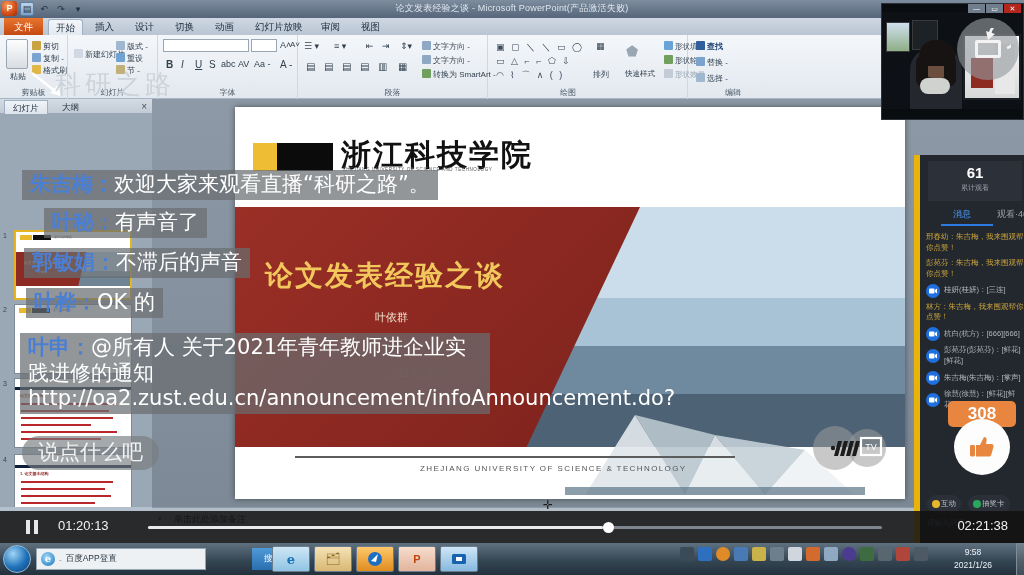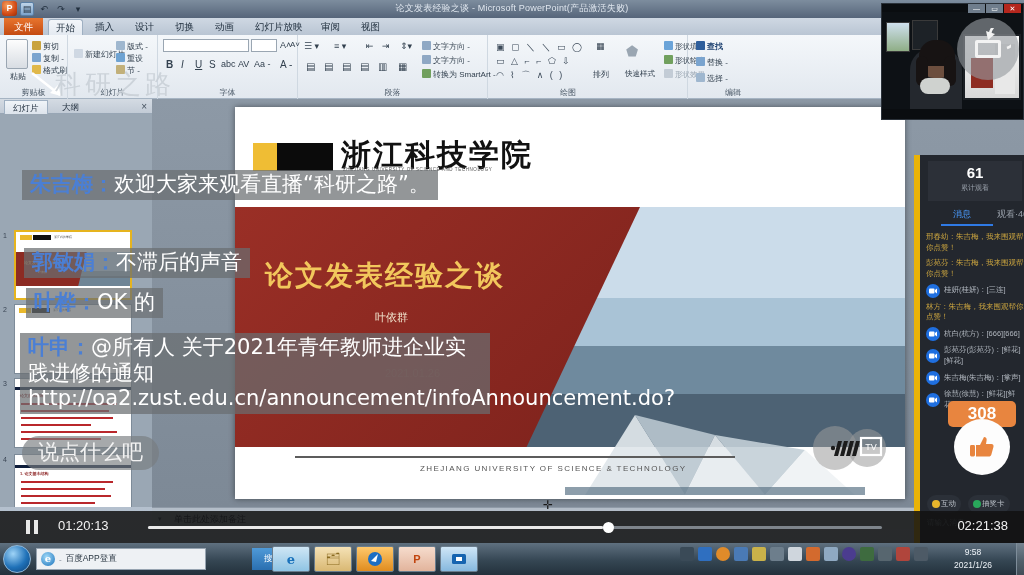--- a/index.html
+++ b/index.html
@@ -583,20 +583,23 @@
         <span class="ldot" style="background:#29a85b"></span>
         <span>抽奖卡</span>
       </div>
     </div>
     <div class="live-input">请输入消息</div>
   </div>
 
   <div class="bubble" style="left:22px; top:170px">
     <span class="who">朱吉梅：</span><span>欢迎大家来观看直播“科研之路”。</span>
   </div>
+  <div class="bubble" style="left:44px; top:208px">
+    <span class="who">叶秘：</span><span>有声音了</span>
+  </div>
   <div class="bubble" style="left:24px; top:248px">
     <span class="who">郭敏娟：</span><span>不滞后的声音</span>
   </div>
   <div class="bubble" style="left:26px; top:288px">
     <span class="who">叶桦：</span><span>OK 的</span>
   </div>
   <div class="bubble multi" style="left:20px; top:333px">
     <span class="who">叶申：</span><span>@所有人 关于2021年青年教师进企业实践进修的通知 http://oa2.zust.edu.cn/announcement/infoAnnouncement.do?</span>
   </div>
   <div class="bubble ph" style="left:22px; top:436px">

